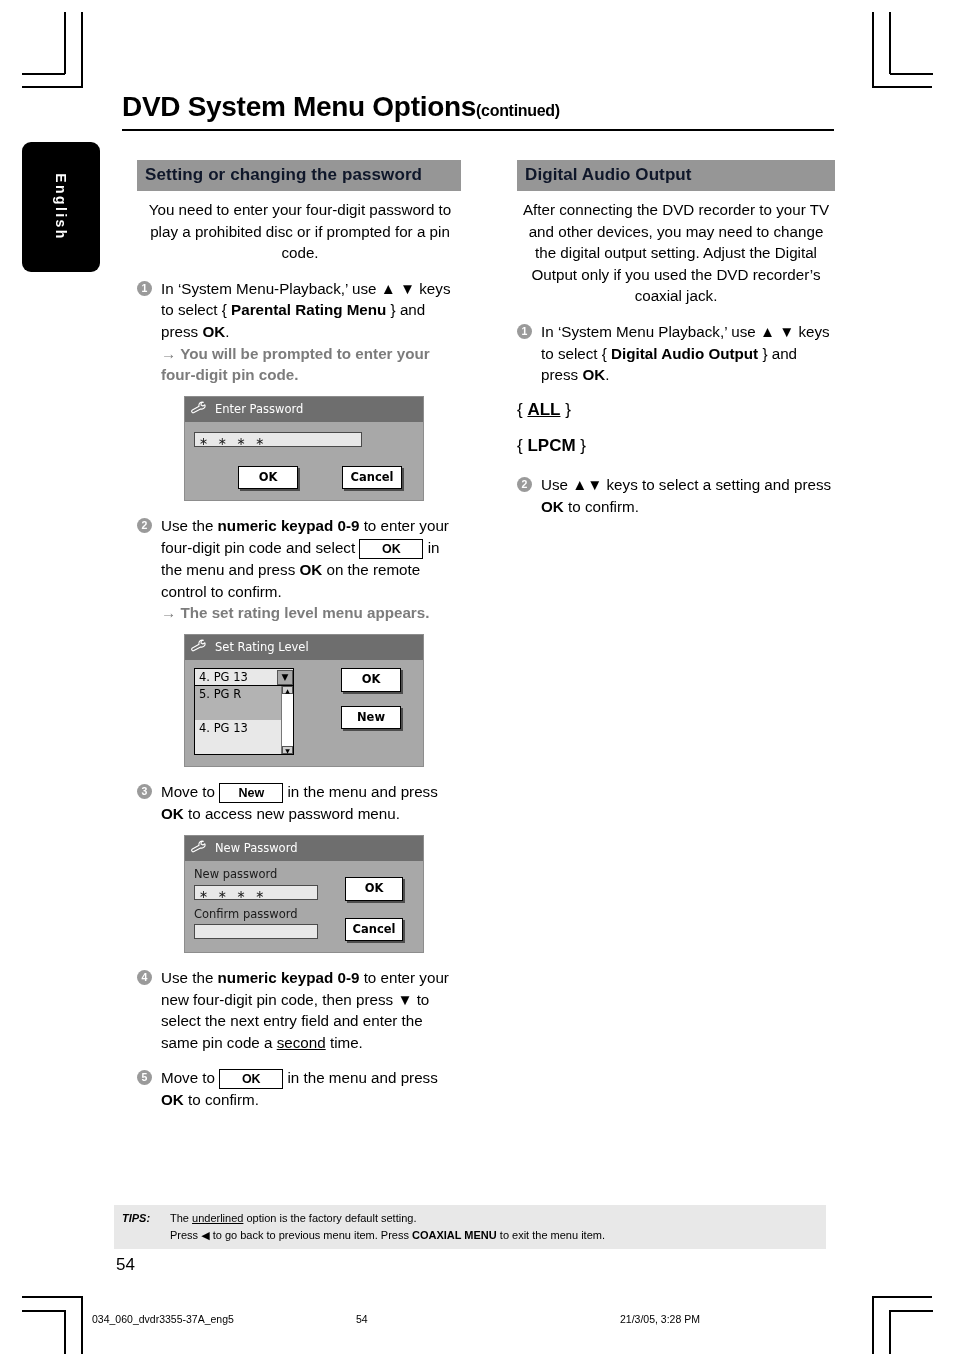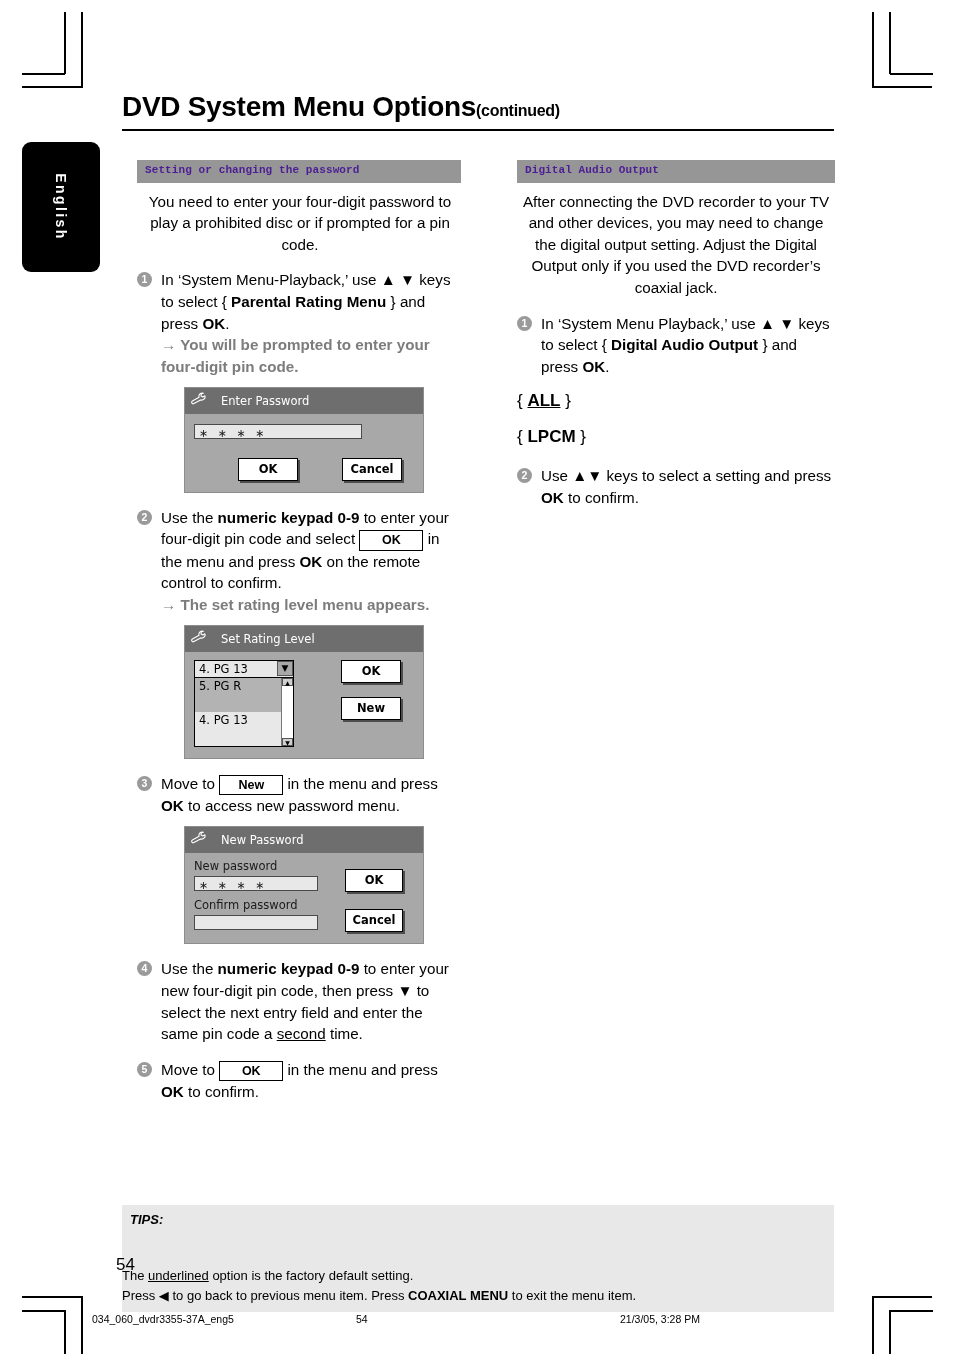--- a/index.html
+++ b/index.html
@@ -70,27 +70,26 @@
     position: absolute;
     top: 160px;
     font-size: 15.2px;
     line-height: 1.42;
   }
   #col-left  { left: 137px; width: 326px; }
   #col-right { left: 517px; width: 318px; }
 
   .section-bar {
     background: #969696;
-    color: #4c1d95;
-    font-weight: bold;
-    font-size: 11px;
+    color: #0f172a;
+    font-weight: bold;
+    font-size: 17px;
     padding: 3px 8px 4px 8px;
     letter-spacing: 0.1px;
     margin-bottom: 8px;
-    font-family: Liberation Mono, monospace;
   }
   #col-left .section-bar { width: 308px; }
   #col-right .section-bar { width: 302px; }
 
   .para { margin: 0 0 8px 0; text-align: center; }
 
   
   .step {
     position: relative;
     padding-left: 24px;
@@ -146,21 +145,21 @@
     border: 1px solid #8d8d8d;
     font-family: "DejaVu Sans", sans-serif;
   }
   .osd .osd-title {
     background: #6e6e6e;
     color: #ffffff;
     font-size: 11.5px;
     padding: 4px 6px 4px 6px;
     display: flex;
     align-items: center;
-    gap: 15px;
+    gap: 9px;
   }
   .osd .osd-body { padding: 10px 9px 11px 9px; }
 
   .wrench { flex: 0 0 auto; display: inline-block; }
 
   .osd-field {
     background: #e8e8e8;
     border: 1.2px solid #4a4a4a;
     height: 15px;
     font-size: 11px;
@@ -224,29 +223,28 @@
     display: flex; flex-direction: column; justify-content: space-between;
   }
   .dd-scroll .sb {
     height: 8px; background: #d0d0d0; border: 1px solid #555;
     font-size: 6px; line-height: 7px; text-align: center; box-sizing: border-box;
   }
 
   
   #tips {
     position: absolute;
-    left: 122px;
+    left: 114px;
     top: 1205px;
     width: 712px;
     background: #e8e8e8;
-    font-size: 13px;
+    font-size: 11px;
     line-height: 1.52;
     padding: 5px 0 6px 0;
     display: flex;
-    flex-direction: column;
   }
   #tips .tips-label {
     flex: 0 0 56px;
     font-weight: bold;
     font-style: italic;
     padding-left: 8px;
     box-sizing: border-box;
   }
   #tips .tips-lines { flex: 1 1 auto; }
 

